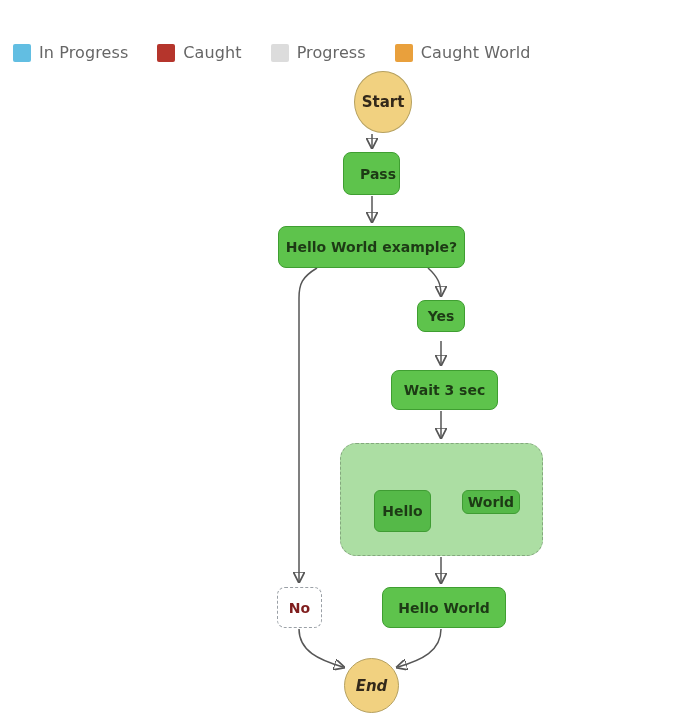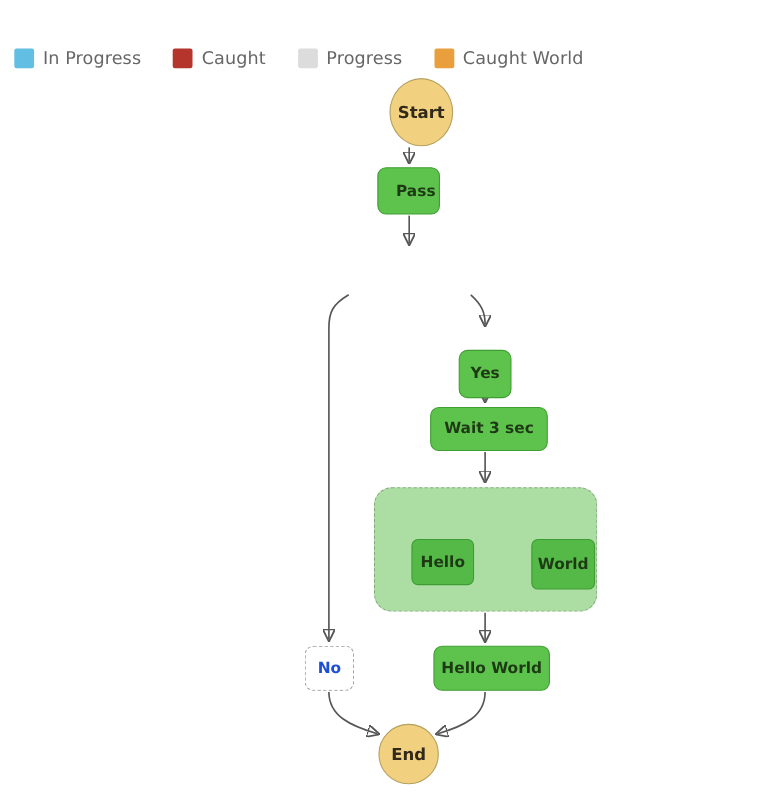--- a/index.html
+++ b/index.html
@@ -19,21 +19,21 @@
   .edges path{fill:none;stroke:#565656;stroke-width:1.5;}
   
   .node{
     position:absolute;display:flex;align-items:center;justify-content:center;
     box-sizing:border-box;font-weight:700;font-size:14px;color:#1d3a15;
     text-align:center;cursor:pointer;
   }
   .node-green{background:#5ec34c;border:1.5px solid #3f9e31;border-radius:8px;}
   .node-circle{background:#f1d180;border:1.5px solid #b5a05f;border-radius:50%;color:#33291a;font-size:15px;}
   .node-inner{background:#55b948;border:1.5px solid #3f9c33;border-radius:6px;margin-left:10px;}
-  .node-dashed{background:#ffffff;border:1.5px dashed #9aa0a6;border-radius:8px;color:#1d4ed8;}
+  .node-dashed{background:#ffffff;border:1.5px dashed #9aa0a6;border-radius:8px;color:#7f1d1d;}
   .parallel{
     position:absolute;background:#acdea3;border:1.5px dashed #84a87e;
     border-radius:16px;box-sizing:border-box;
   }
 </style>
 </head>
 <body>
 
 <div class="canvas">
 
@@ -74,28 +74,29 @@
     <path d="M299,629 C299,651 319,660 343,667" marker-end="url(#arrow)"></path>
     <path d="M441,629 C441,651 422,660 398,667" marker-end="url(#arrow)"></path>
   </svg>
 
   <div class="parallel" style="left:340px;top:443px;width:203px;height:113px;"></div>
 
   <div class="node node-circle" style="left:343px;top:71px;width:58px;height:62px;margin-left:11px;">Start</div>
 
   <div class="node node-green" style="left:343px;top:152px;width:57px;height:43px;padding-left:13px;">Pass</div>
 
+  <div class="node node-green" style="left:278px;top:226px;width:187px;height:42px;">Hello World example?</div>
 
-  <div class="node node-green" style="left:417px;top:318px;width:48px;height:44px;">Yes</div>
+  <div class="node node-green" style="left:417px;top:300px;width:48px;height:32px;">Yes</div>
 
   <div class="node node-green" style="left:391px;top:370px;width:107px;height:40px;">Wait 3 sec</div>
 
   <div class="node node-inner" style="left:364px;top:490px;width:57px;height:42px;">Hello</div>
 
-  <div class="node node-inner" style="left:473px;top:490px;width:58px;height:46px;">World</div>
+  <div class="node node-inner" style="left:452px;top:490px;width:58px;height:24px;">World</div>
 
   <div class="node node-dashed" style="left:277px;top:587px;width:45px;height:41px;">No</div>
 
-  <div class="node node-green" style="left:394px;top:587px;width:106px;height:41px;">Hello World</div>
+  <div class="node node-green" style="left:382px;top:587px;width:124px;height:41px;">Hello World</div>
 
-  <div class="node node-circle" style="left:344px;top:658px;width:55px;height:55px;">End</div>
+  <div class="node node-circle" style="left:344px;top:658px;width:55px;height:55px;font-style:italic;">End</div>
 
 </div>
 
 </body></html>

